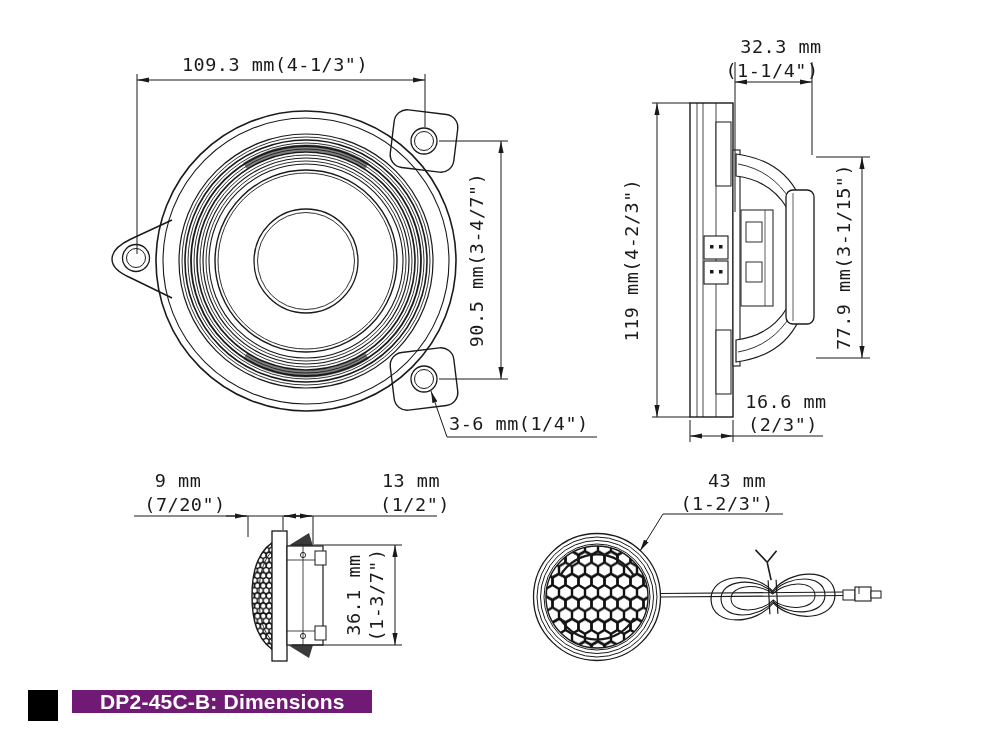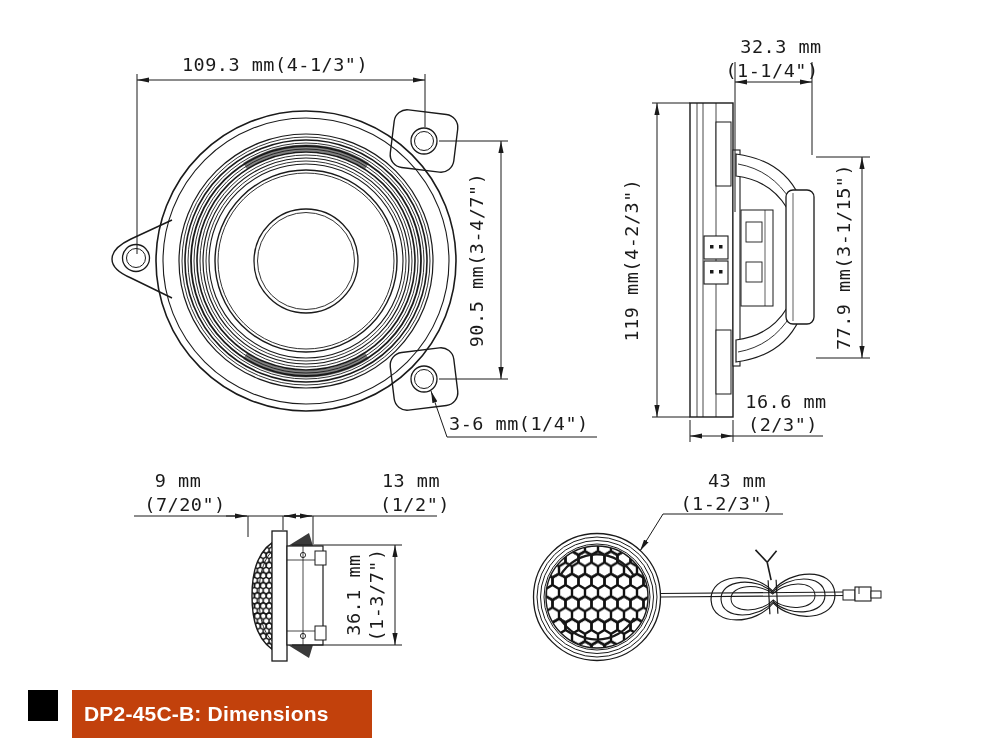--- a/index.html
+++ b/index.html
@@ -1,21 +1,21 @@
 <!DOCTYPE html>
 <html><head>
 <meta charset="utf-8">
 <style>
   html,body{margin:0;padding:0;background:#ffffff;}
   #canvas{position:relative;width:1000px;height:750px;background:#ffffff;overflow:hidden;
           font-family:"DejaVu Sans Mono", monospace;}
   svg{position:absolute;left:0;top:0;}
   .dimtxt{font-family:"DejaVu Sans Mono", monospace;font-size:18.5px;fill:#1a1a1a;letter-spacing:0.5px;}
-  #footer-bar{position:absolute;left:72px;top:690px;width:300px;height:48px;background:#c2410c;
-              color:#ffffff;display:flex;align-items:center;padding-left:12px;box-sizing:border-box;
+  #footer-bar{position:absolute;left:72px;top:690px;width:300px;height:23px;background:#701a75;
+              color:#ffffff;display:flex;align-items:center;padding-left:28px;box-sizing:border-box;
               font-family:"Liberation Sans", sans-serif;font-weight:bold;font-size:21px;letter-spacing:0.2px;}
   #footer-square{position:absolute;left:28px;top:690px;width:30px;height:31px;background:#000000;}
 </style>
 </head>
 <body>
 
 <div id="canvas">
 
 <svg width="1000" height="750" viewBox="0 0 1000 750">
   <defs>

